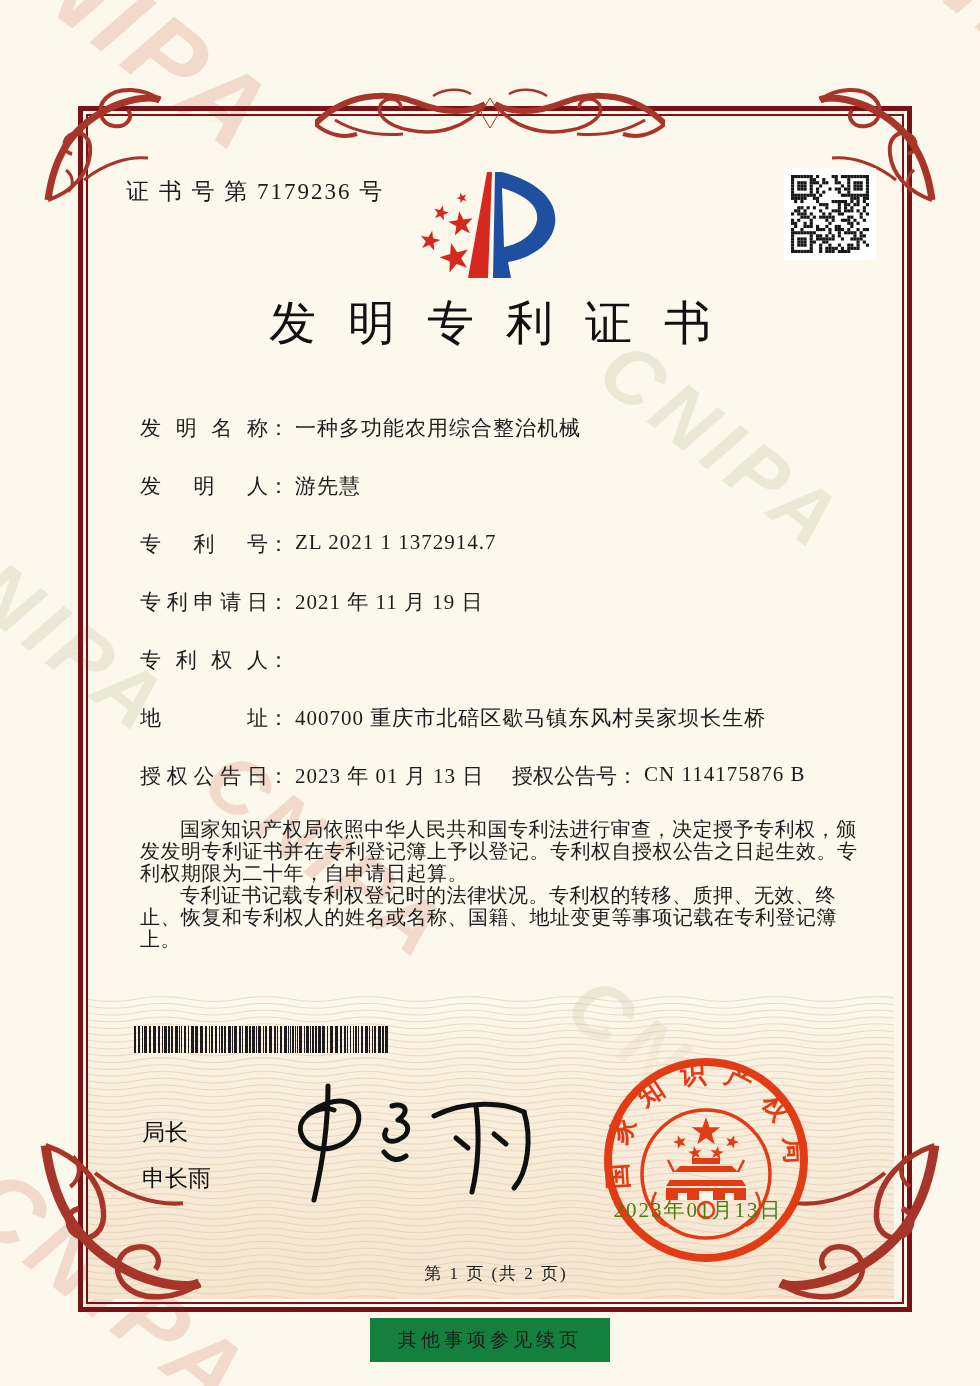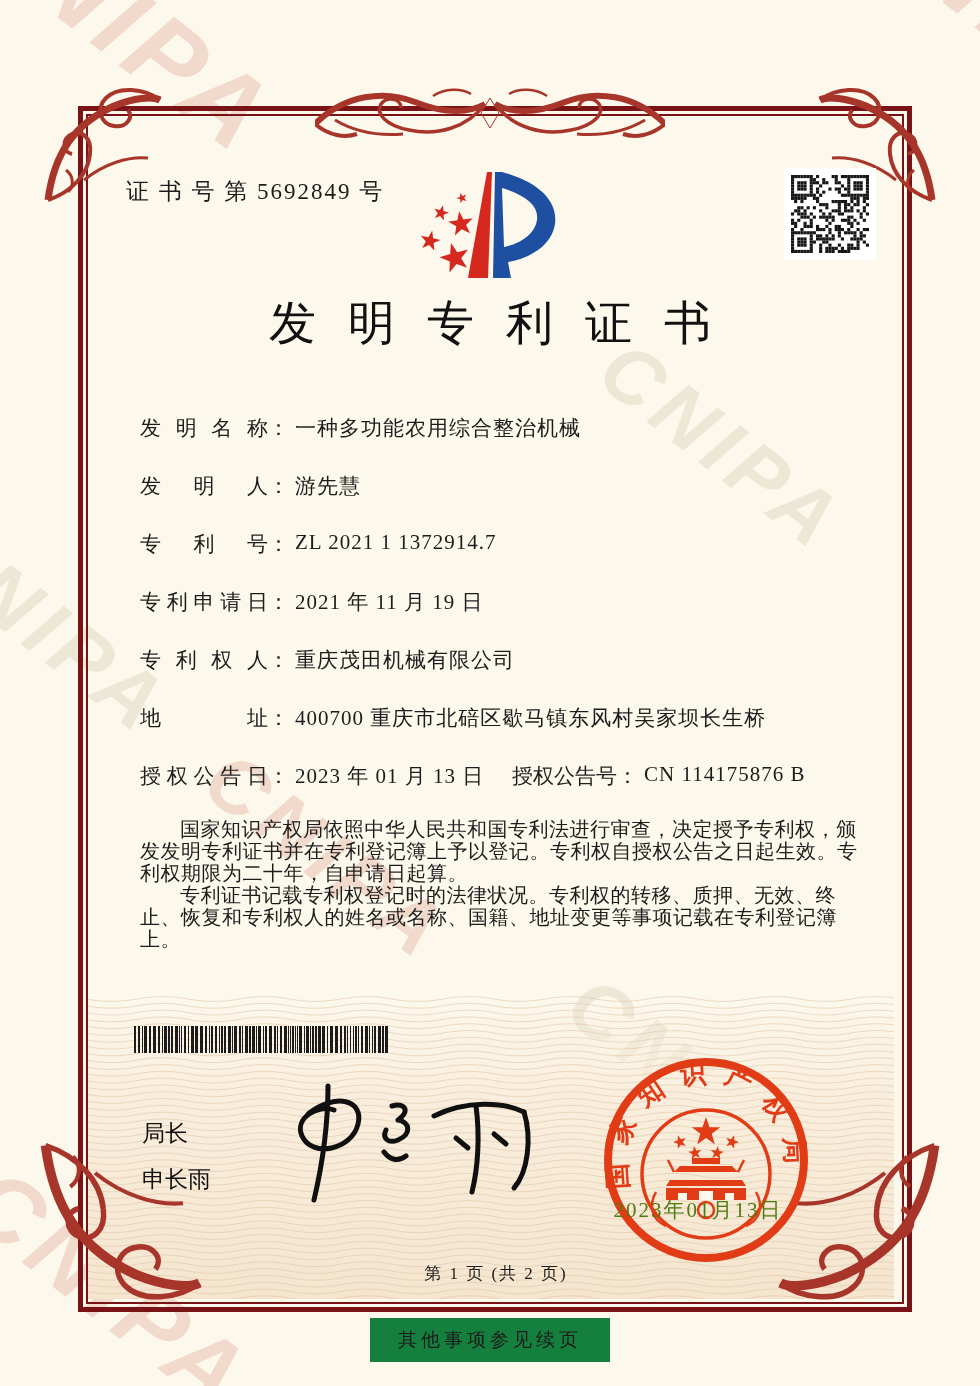--- a/index.html
+++ b/index.html
@@ -36,21 +36,21 @@
   .fcolon{display:inline-block;}
   .fvalue{padding-left:6px;letter-spacing:1px;}
   .pair2{position:absolute;left:372px;top:0;display:flex;}
   
   .paras{position:absolute;left:140px;top:818px;width:736px;font-size:20px;line-height:22px;z-index:3;}
   .paras p{margin:0;text-indent:2em;letter-spacing:0.5px;}
   
   #barcode{position:absolute;left:134px;top:1026px;z-index:3;}
   #barcode rect{fill:#1b1b1b;}
   .sig-block{position:absolute;left:142px;top:1110px;z-index:3;
-             font-family:Liberation Sans, sans-serif;font-size:23px;line-height:46px;color:#111;}
+             font-family:Liberation Serif, serif;font-size:23px;line-height:46px;color:#111;}
   .sig-script{position:absolute;left:256px;top:1076px;z-index:3;color:#101010;}
   .sig-script path{fill:none;stroke:currentColor;stroke-width:5;stroke-linecap:round;stroke-linejoin:round;}
   .seal{position:absolute;left:596px;top:1050px;z-index:4;}
   .seal .stroke{fill:none;stroke:var(--seal-red,#e13c16);}
   .seal .fill{fill:var(--seal-red,#e13c16);stroke:none;}
   .seal text{fill:var(--seal-red,#e13c16);font-weight:bold;font-family:"Liberation Serif",serif;}
   .seal-date{position:absolute;left:608px;top:1196px;width:180px;text-align:center;font-size:21px;
              letter-spacing:2px;color:#4d7c0f;z-index:5;}
   .page-info{position:absolute;left:0;right:0;top:1262px;text-align:center;font-size:17px;
              letter-spacing:2px;z-index:3;padding-left:12px;}
@@ -157,21 +157,21 @@
   <svg class="corner orn" style="left:816px;top:84px;" width="120" height="120" viewBox="0 0 120 120">
       <use href="#flourish" transform="translate(120,0) scale(-1,1)"></use>
     </svg>
   <svg class="corner orn" style="left:40px;top:1140px;" width="165" height="165" viewBox="0 0 120 120">
       <use href="#flourish" transform="translate(0,120) scale(1,-1)"></use>
     </svg>
   <svg class="corner orn" style="left:775px;top:1140px;" width="165" height="165" viewBox="0 0 120 120">
       <use href="#flourish" transform="translate(120,120) scale(-1,-1)"></use>
     </svg>
 
-  <div class="cert-no">证 书 号 第 5692849 号</div>
+  <div class="cert-no">证 书 号 第 7179236 号</div>
 
   <svg class="logo" width="205" height="148" viewBox="0 0 205 148">
     <g fill="var(--logo-red,#d5281e)">
       <use href="#star" transform="translate(57,112) scale(1.55) rotate(-15)"></use>
       <use href="#star" transform="translate(32,95) scale(1.05) rotate(12)"></use>
       <use href="#star" transform="translate(63,78) scale(1.3) rotate(-8)"></use>
       <use href="#star" transform="translate(43,67) scale(0.8) rotate(15)"></use>
       <use href="#star" transform="translate(64,52) scale(0.55) rotate(-20)"></use>
       <path d="M89,26 L94,26 L90,132 L70,132 Z"></path>
     </g>
@@ -503,21 +503,20 @@
       <span class="fvalue">ZL 2021 1 1372914.7</span>
     </div>
     <div class="frow">
       <span class="flabel">专利申请日</span>
         <span class="fcolon">：</span>
       <span class="fvalue">2021 年 11 月 19 日</span>
     </div>
     <div class="frow">
       <span class="flabel">专利权人</span>
         <span class="fcolon">：</span>
-      <span class="fvalue">重庆茂田机械有限公司</span>
     </div>
     <div class="frow">
       <span class="flabel">地址</span>
         <span class="fcolon">：</span>
       <span class="fvalue">400700  重庆市北碚区歇马镇东风村吴家坝长生桥</span>
     </div>
     <div class="frow">
       <span class="flabel">授权公告日</span>
         <span class="fcolon">：</span>
       <span class="fvalue">2023 年 01 月 13 日</span>

